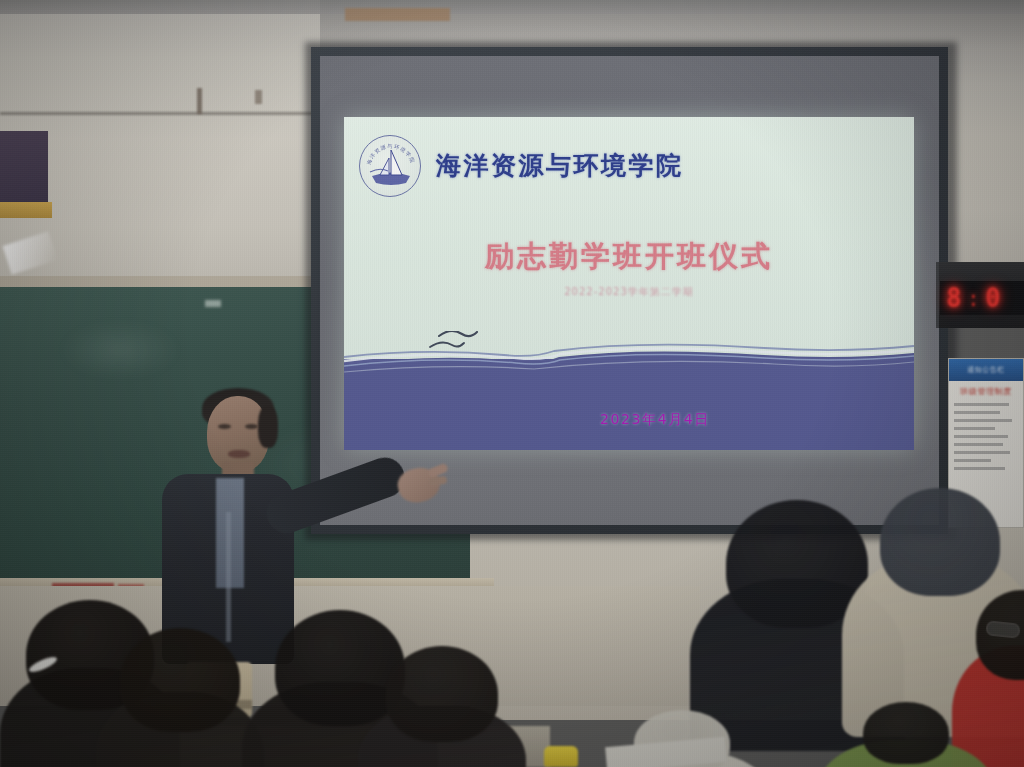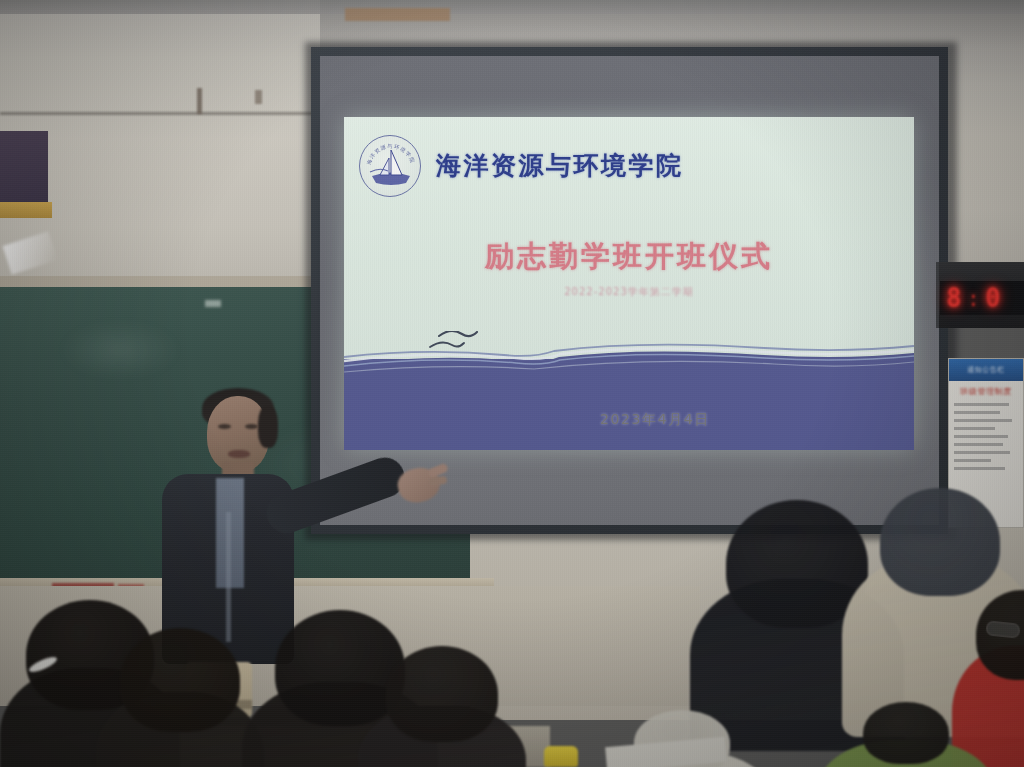--- a/index.html
+++ b/index.html
@@ -185,21 +185,21 @@
   }
 
   
   .wave-zone {
     position: absolute; left: 0; top: 214px; width: 570px; height: 119px;
   }
   .slide-date {
     position: absolute; left: 0; top: 294px; width: 622px;
     text-align: center;
     font-size: 14px; letter-spacing: 1.6px;
-    color: #737373;
+    color: #a21caf;
     text-shadow: 0 0 3px rgba(255,255,255,.45);
     filter: blur(.45px);
     z-index: 4;
   }
 
   
   .clock-housing {
     position: absolute; left: 936px; top: 262px; width: 88px; height: 66px;
     background: linear-gradient(180deg, #2e2f31, #202123 55%, #18191b);
     border-left: 3px solid #3b3d40;

